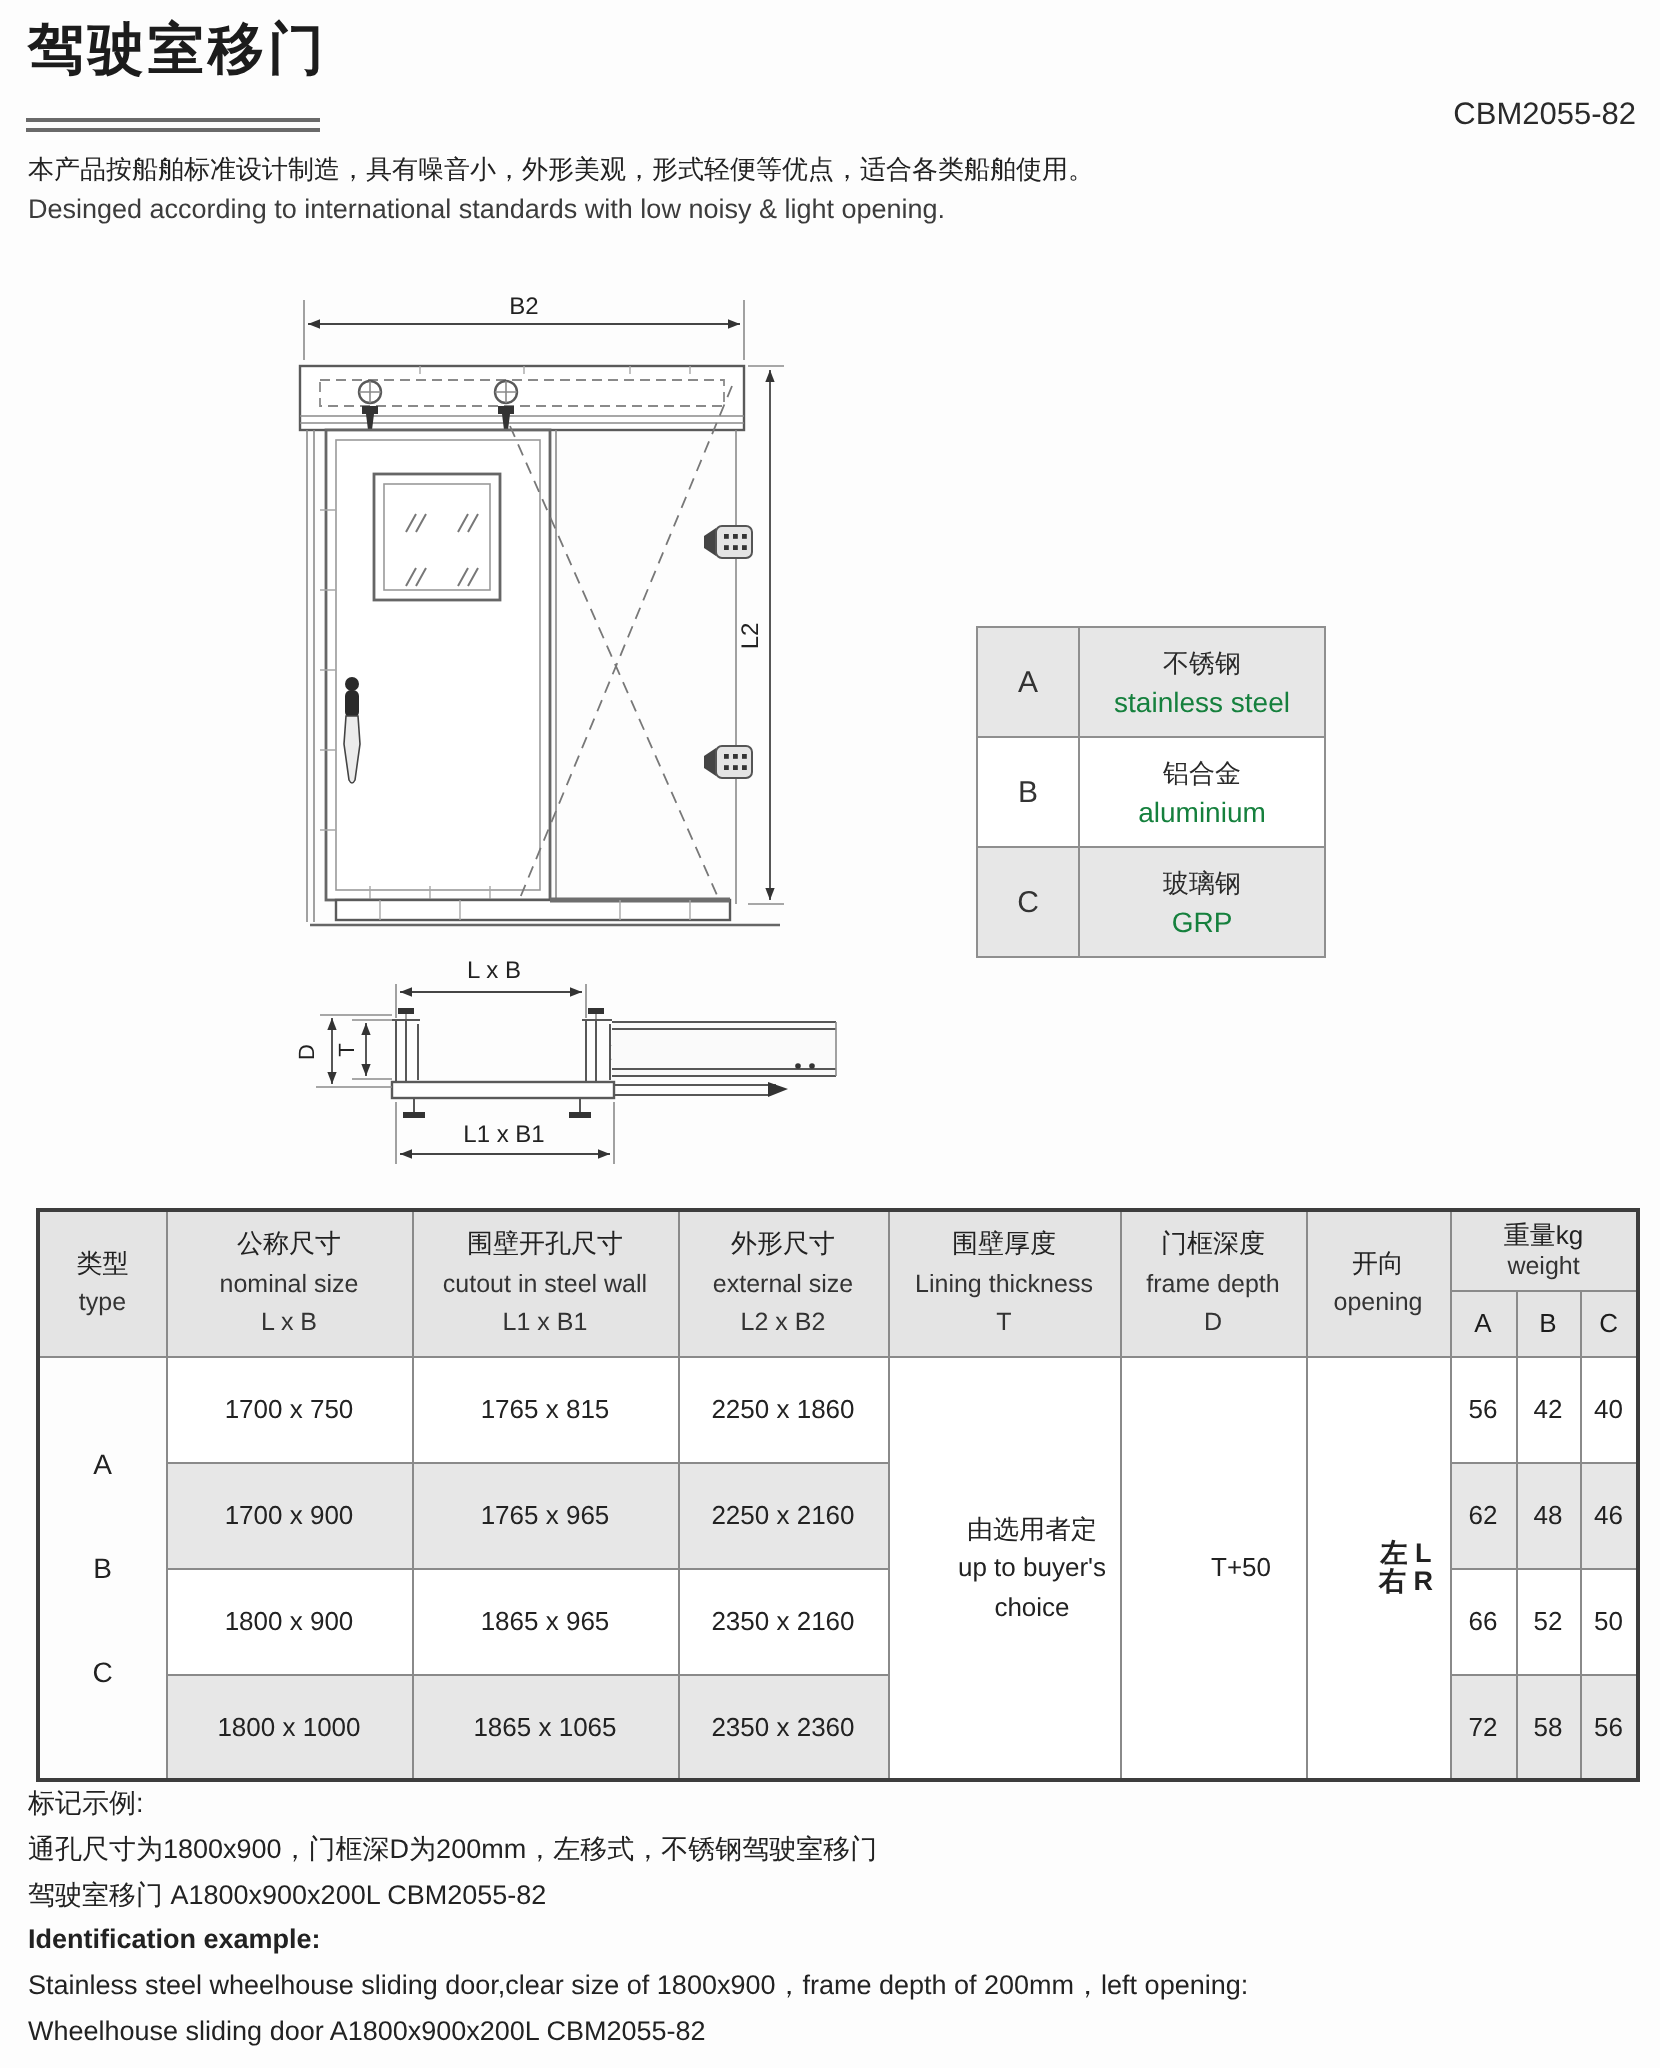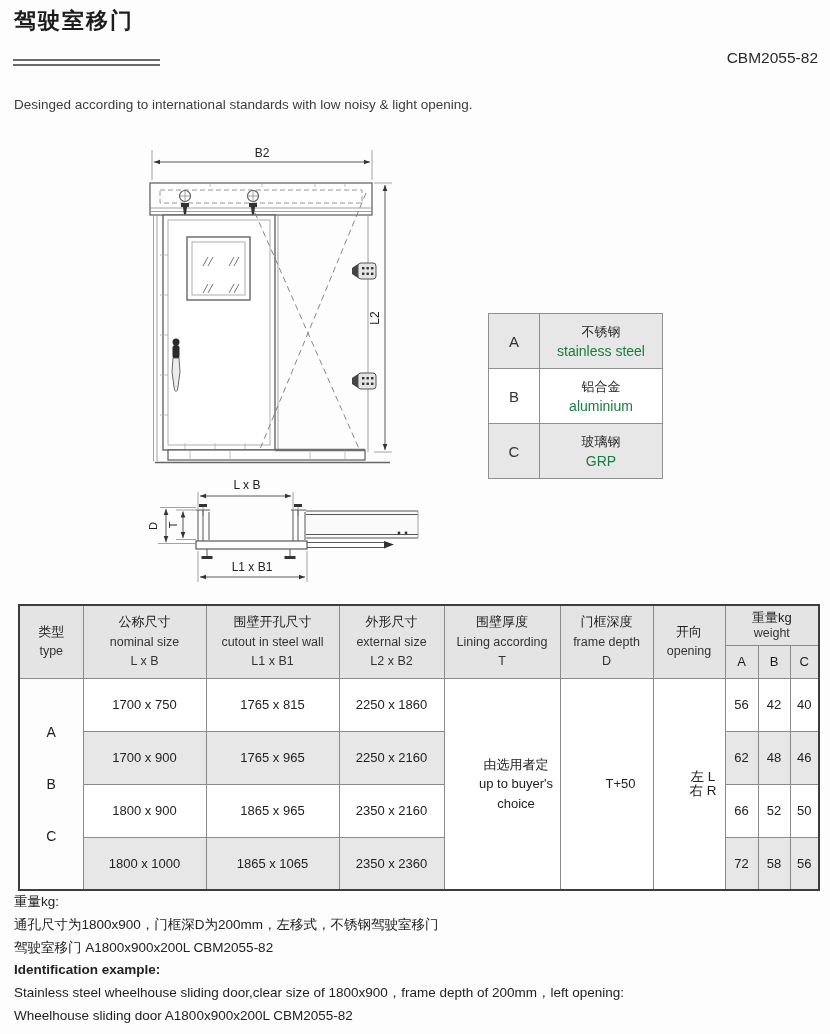--- a/index.html
+++ b/index.html
@@ -1,20 +1,20 @@
 <!DOCTYPE html>
 <html><head>
 <meta charset="utf-8">
 <style>
   html,body{margin:0;padding:0;background:#ffffff;}
   .page{position:relative;width:830px;height:1034px;background:#fdfdfd;overflow:hidden;
         font-family:"Liberation Sans",sans-serif;color:#1c1c1c;}
 
   
-  .title-zh{position:absolute;left:14px;top:6px;font-size:22px;font-weight:bold;letter-spacing:2px;}
+  .title-zh{position:absolute;left:14px;top:6px;font-size:28px;font-weight:bold;letter-spacing:2px;}
   .title-en{position:absolute;left:14px;top:34px;font-size:17px;font-weight:bold;}
   .dbl-line{position:absolute;left:13px;top:59px;width:147px;height:3px;
             border-top:2px solid #6a6a6a;border-bottom:2px solid #6a6a6a;}
   .model{position:absolute;right:12px;top:49px;font-size:15.5px;color:#2a2a2a;}
   .desc-zh{position:absolute;left:14px;top:76px;font-size:13px;color:#222;}
   .desc-en{position:absolute;left:14px;top:97px;font-size:13.5px;color:#3c3c3c;}
 
   
   .draw{position:absolute;left:140px;top:142px;width:280px;height:458px;}
   .box  {fill:#ffffff;stroke:#5a5a5a;stroke-width:1.2;}
@@ -55,34 +55,35 @@
   .spec tr.hrow{height:40px;}
   .spec tr.hrow2{height:33px;font-size:13px;}
   .spec tr.brow{height:53px;font-size:13px;color:#222;}
   .spec tr.shade td.rc{background:#e7e7e7;}
   .spec td.rc{background:#ffffff;}
   .spec td.mcell{background:#ffffff;font-size:13px;line-height:1.5;padding-left:28px;}
   .typewrap{position:relative;height:208px;width:100%;}
   .typewrap span{position:absolute;left:50%;transform:translate(-50%,-50%);font-size:14px;}
   .t-a{top:25%;} .t-b{top:50%;} .t-c{top:75%;}
   .opencell div{font-size:13.5px;line-height:1;}
-  .openwrap{display:flex;flex-direction:column;align-items:center;}
+  .openwrap{display:flex;flex-direction:column;align-items:center;font-weight:bold;}
 
   
   .footer{position:absolute;left:14px;top:891px;font-size:13.5px;line-height:22.8px;color:#222;}
   .footer .b{font-weight:bold;}
 </style>
 </head>
 <body>
 
 <div class="page">
 
   <div class="title-zh">驾驶室移门</div>
   <div class="dbl-line"></div>
   <div class="model">CBM2055-82</div>
+  <div class="desc-zh">本产品按船舶标准设计制造，具有噪音小，外形美观，形式轻便等优点，适合各类船舶使用。</div>
   <div class="desc-en">Desinged according to international standards with low noisy &amp; light opening.</div>
 
   <svg class="draw" viewBox="140 142 280 458">
     <defs>
       <marker id="arr" viewBox="0 0 10 10" refX="9" refY="5" markerWidth="7.5" markerHeight="7.5" orient="auto-start-reverse">
         <path d="M0,1.5 L9,5 L0,8.5 Z" fill="#333"></path>
       </marker>
     </defs>
 
     <g>
@@ -259,21 +260,21 @@
         <span class="hen">cutout in steel wall</span>
         <span class="hen">L1 x B1</span>
       </th>
       <th rowspan="2">
         <span class="hzh">外形尺寸</span>
         <span class="hen">external size</span>
         <span class="hen">L2 x B2</span>
       </th>
       <th rowspan="2">
         <span class="hzh">围壁厚度</span>
-        <span class="hen">Lining according</span>
+        <span class="hen">Lining thickness</span>
         <span class="hen">T</span>
       </th>
       <th rowspan="2">
         <span class="hzh">门框深度</span>
         <span class="hen">frame depth</span>
         <span class="hen">D</span>
       </th>
       <th rowspan="2">
         <span class="hzh">开向</span>
         <span class="hen">opening</span>
@@ -337,21 +338,21 @@
       <td class="rc">1865 x 1065</td>
       <td class="rc">2350 x 2360</td>
       <td class="rc">72</td>
       <td class="rc">58</td>
       <td class="rc">56</td>
     </tr>
   </tbody>
     </table>
 
   <div class="footer">
-    <div>重量kg:</div>
+    <div>标记示例:</div>
     <div>通孔尺寸为1800x900，门框深D为200mm，左移式，不锈钢驾驶室移门</div>
     <div>驾驶室移门 A1800x900x200L CBM2055-82</div>
     <div class="b">Identification example:</div>
     <div>Stainless steel wheelhouse sliding door,clear size of 1800x900，frame depth of 200mm，left opening:</div>
     <div>Wheelhouse sliding door A1800x900x200L CBM2055-82</div>
   </div>
 
 </div>
 
 </body></html>

